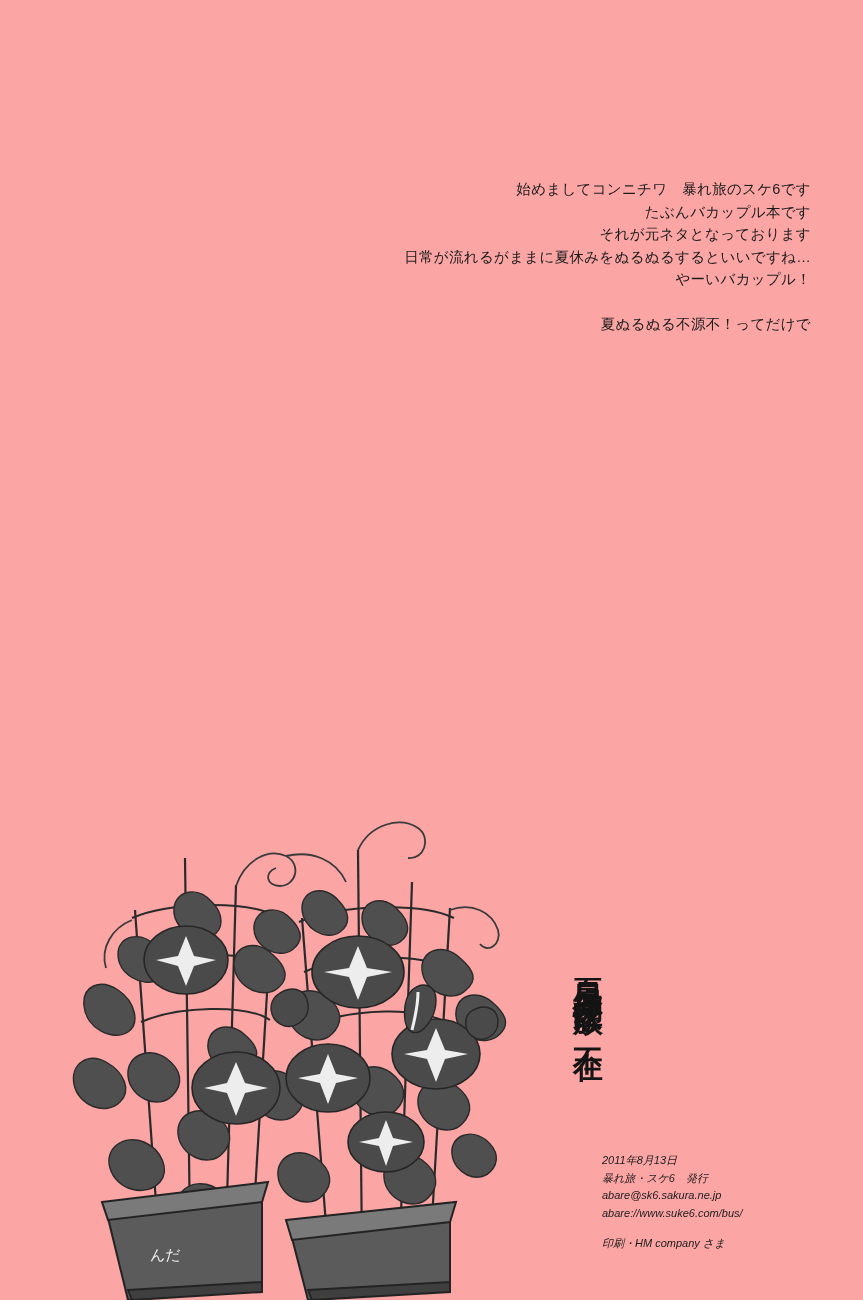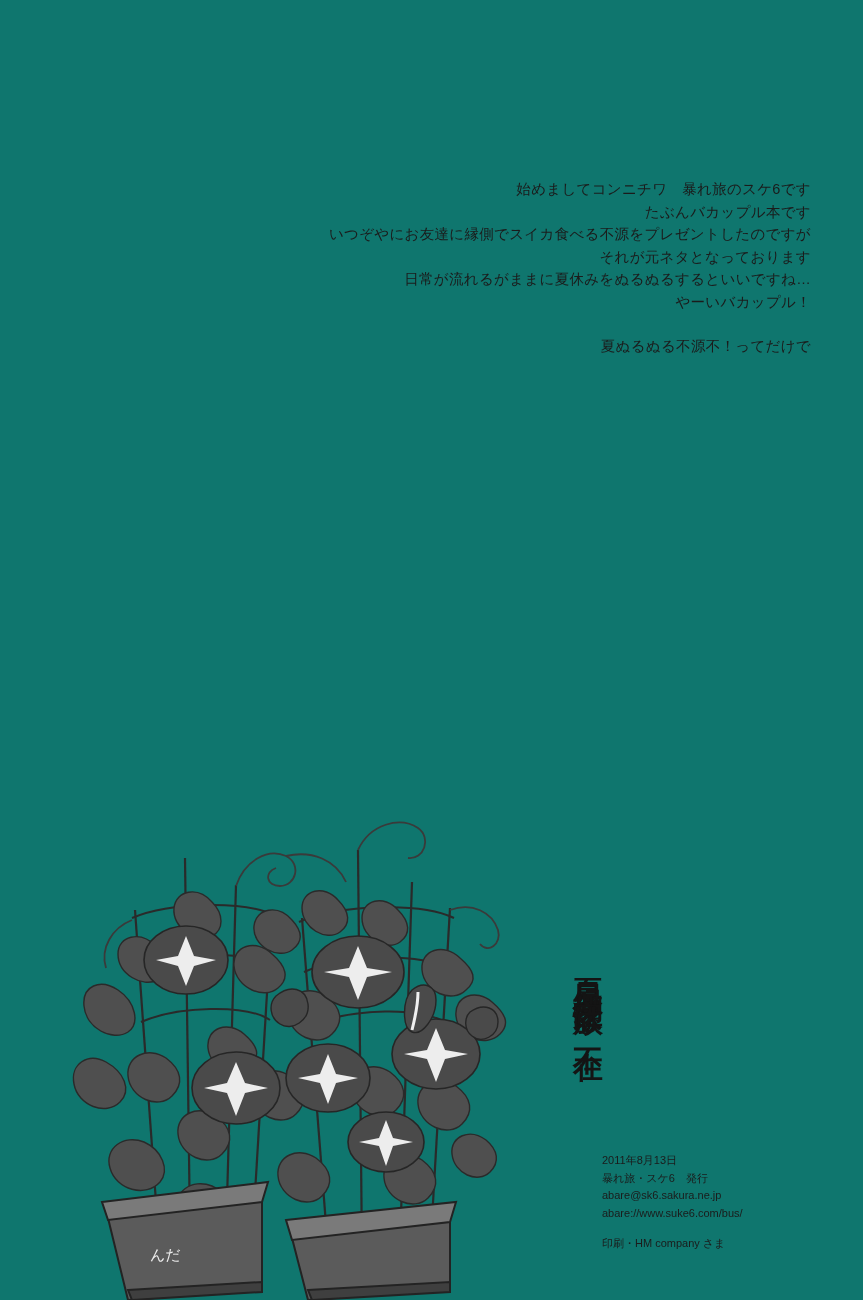--- a/index.html
+++ b/index.html
@@ -7,21 +7,21 @@
     padding: 0;
     background: #ffffff;
   }
   body {
     font-family: "Liberation Sans", sans-serif;
   }
   .page {
     position: relative;
     width: 863px;
     height: 1300px;
-    background: #0f766e;
+    background: #fca5a5;
     overflow: hidden;
   }
 
   
   .afterword {
     position: absolute;
     top: 178px;
     right: 52px;
     width: 620px;
     text-align: right;
@@ -55,42 +55,41 @@
   .colophon {
     position: absolute;
     right: 86px;
     top: 1152px;
     width: 175px;
     font-size: 11px;
     line-height: 17.5px;
     color: #1b1b1b;
     text-align: left;
   }
-  .colophon .line { white-space: nowrap; }
+  .colophon .line { white-space: nowrap; font-style: italic; }
   .colophon .sep { height: 13px; }
 
   
   .illustration {
     position: absolute;
     left: 40px;
     top: 790px;
     width: 520px;
     height: 510px;
   }
   .illustration svg { display: block; }
 </style>
 </head>
 <body>
 
 <div class="page">
 
   <div class="afterword">
     <p>始めましてコンニチワ　暴れ旅のスケ6です</p>
     <p>たぶんバカップル本です</p>
-    <p>いつぞやにお友達に縁側でスイカ食べる不源をプレゼントしたのですが</p>
     <p>それが元ネタとなっております</p>
     <p>日常が流れるがままに夏休みをぬるぬるするといいですね…</p>
     <p>やーいバカップル！</p>
     <div class="para-gap"></div>
     <p>夏ぬるぬる不源不！ってだけで</p>
   </div>
 
   <div class="vtitle">夏日縁側家族は不在</div>
 
   <div class="colophon">

